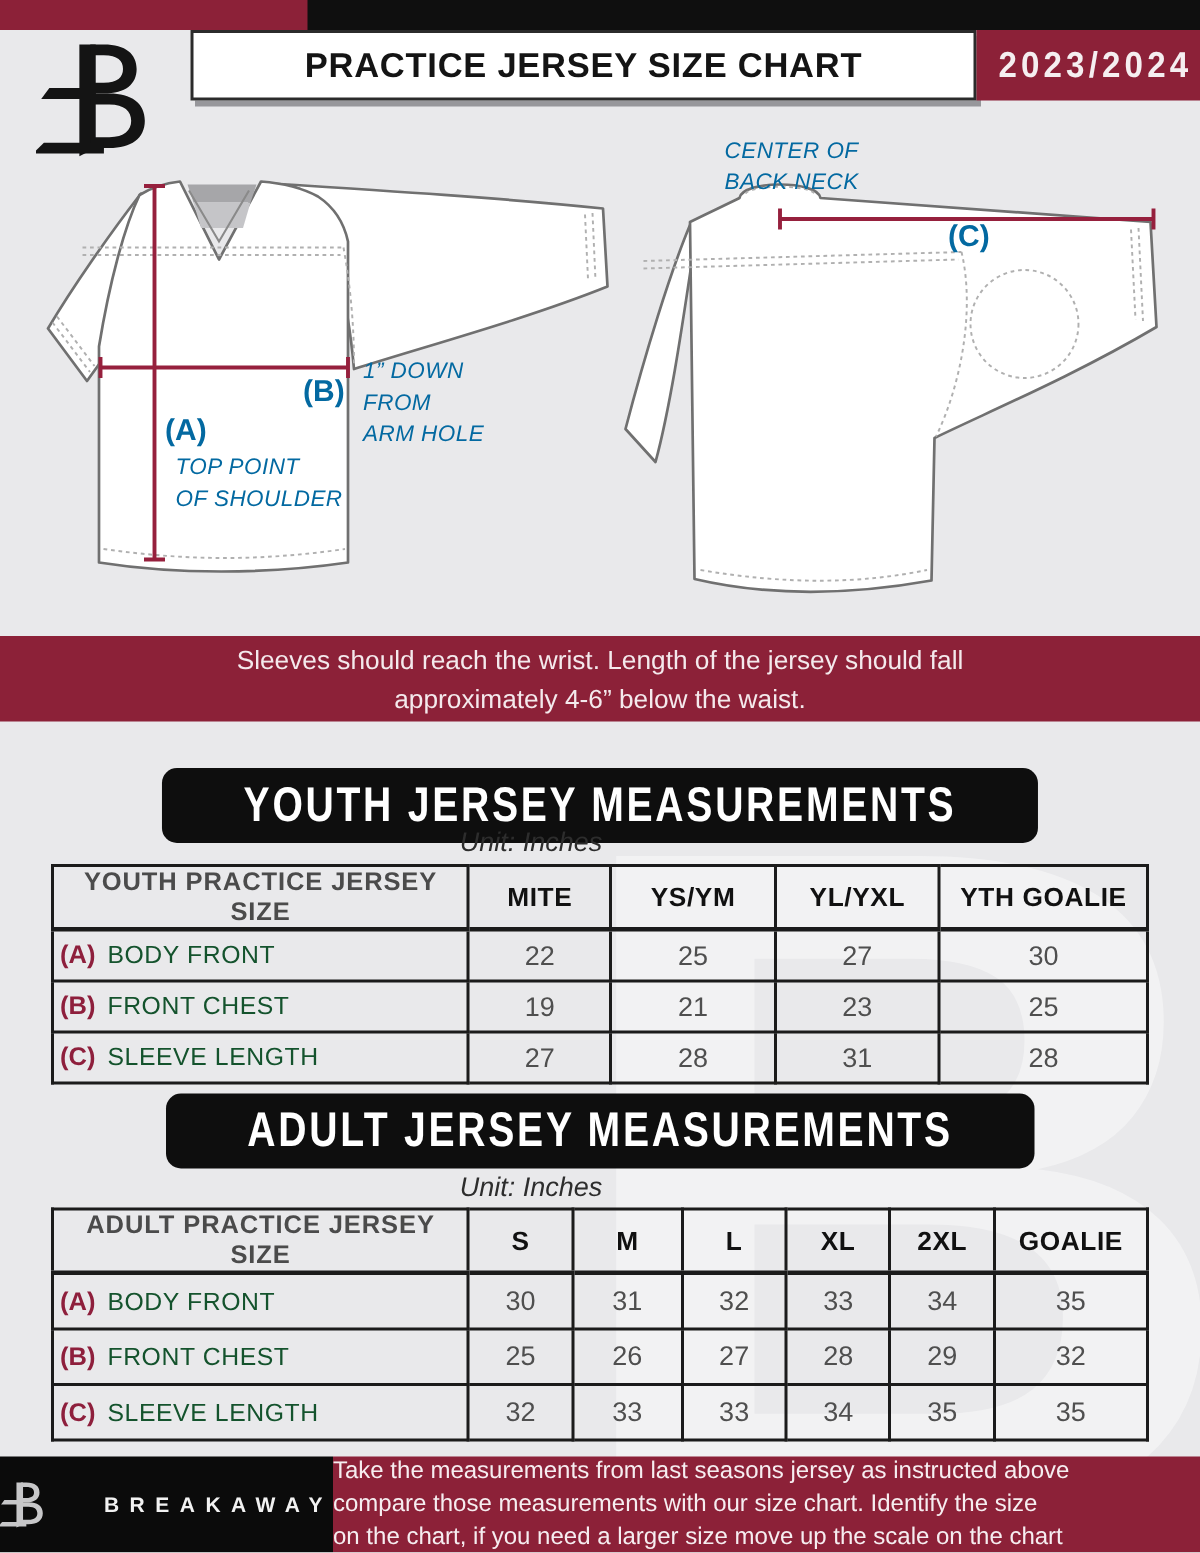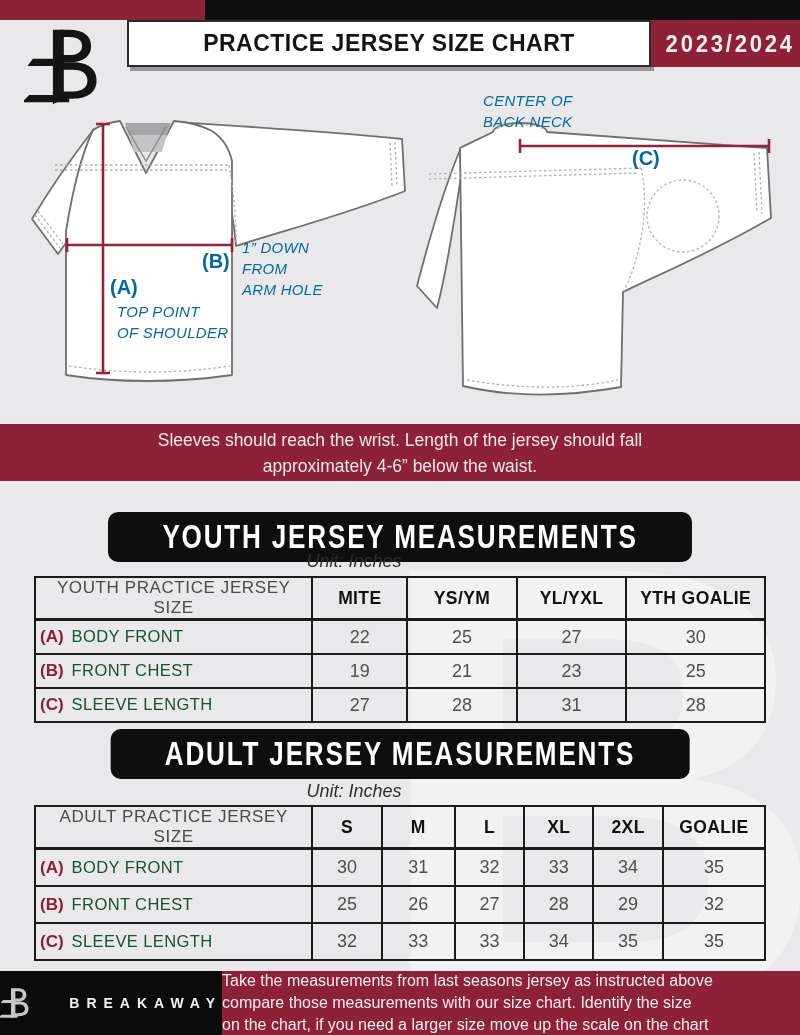--- a/index.html
+++ b/index.html
@@ -41,21 +41,21 @@
     transform:scale(.9,1.12);}
   .unit-label{position:absolute;left:0;width:708px;text-align:center;font-style:italic;font-size:18px;
     color:#2d2d2d;z-index:2;}
 
   
   table.size-table{position:absolute;left:34px;width:732px;border-collapse:collapse;z-index:2;
     table-layout:fixed;background:transparent;}
   table.size-table th, table.size-table td{border:2px solid #1b1b1b;padding:0 4px;}
   table.size-table thead th{border-bottom-width:3px;}
   table.size-table{border:2px solid #1b1b1b;}
-  th.label-col{font-size:17px;font-weight:400;color:#4b4b4b;letter-spacing:.6px;text-align:center;border-radius:21px;}
+  th.label-col{font-size:17px;font-weight:700;color:#4b4b4b;letter-spacing:.6px;text-align:center;border-radius:21px;}
   th.size-col{font-size:17.5px;font-weight:800;color:#111;text-align:center;letter-spacing:.4px;}
   td.row-label{text-align:left;padding-left:44px;}
   td.row-label .key{color:#8e1f3c;font-weight:800;font-size:17px;margin-right:8px;}
   td.row-label .lbl{color:#14532d;font-size:16.5px;font-weight:500;letter-spacing:.4px;}
   td.val{text-align:center;font-size:18px;color:#4f4f4f;}
   #youth-table th{height:40px;} #youth-table td{height:32px;}
   #adult-table th{height:40px;} #adult-table td{height:35px;}
 
   
   .footer{position:absolute;left:0;top:971px;width:800px;height:64px;z-index:3;display:flex;}

